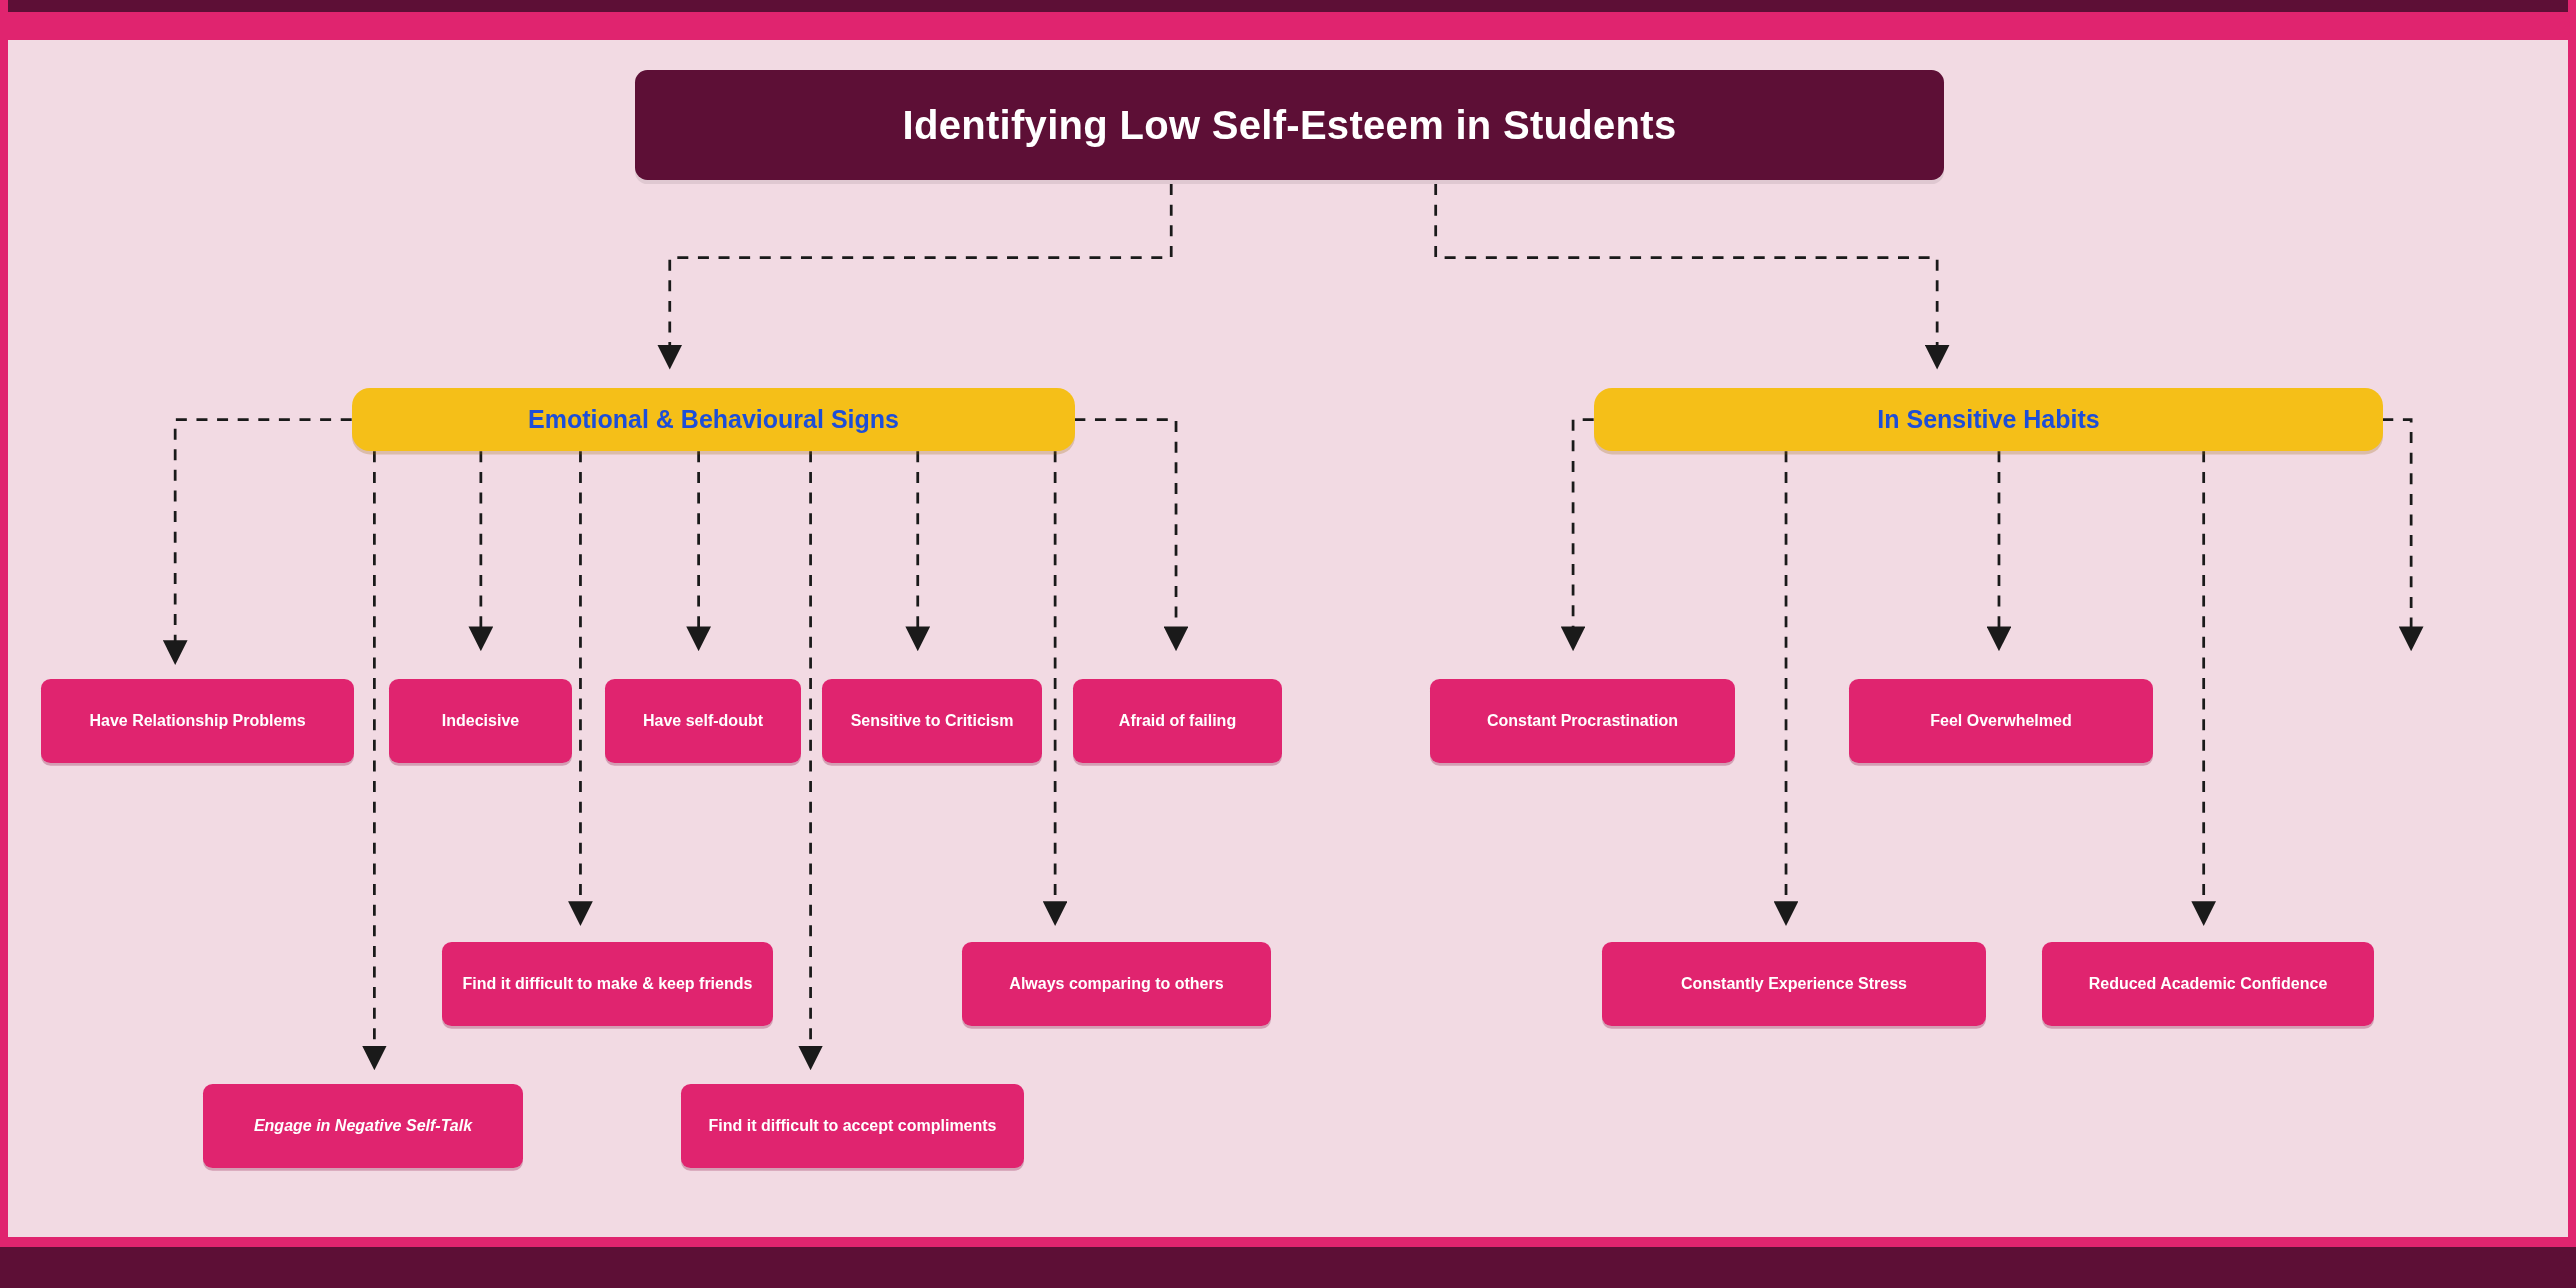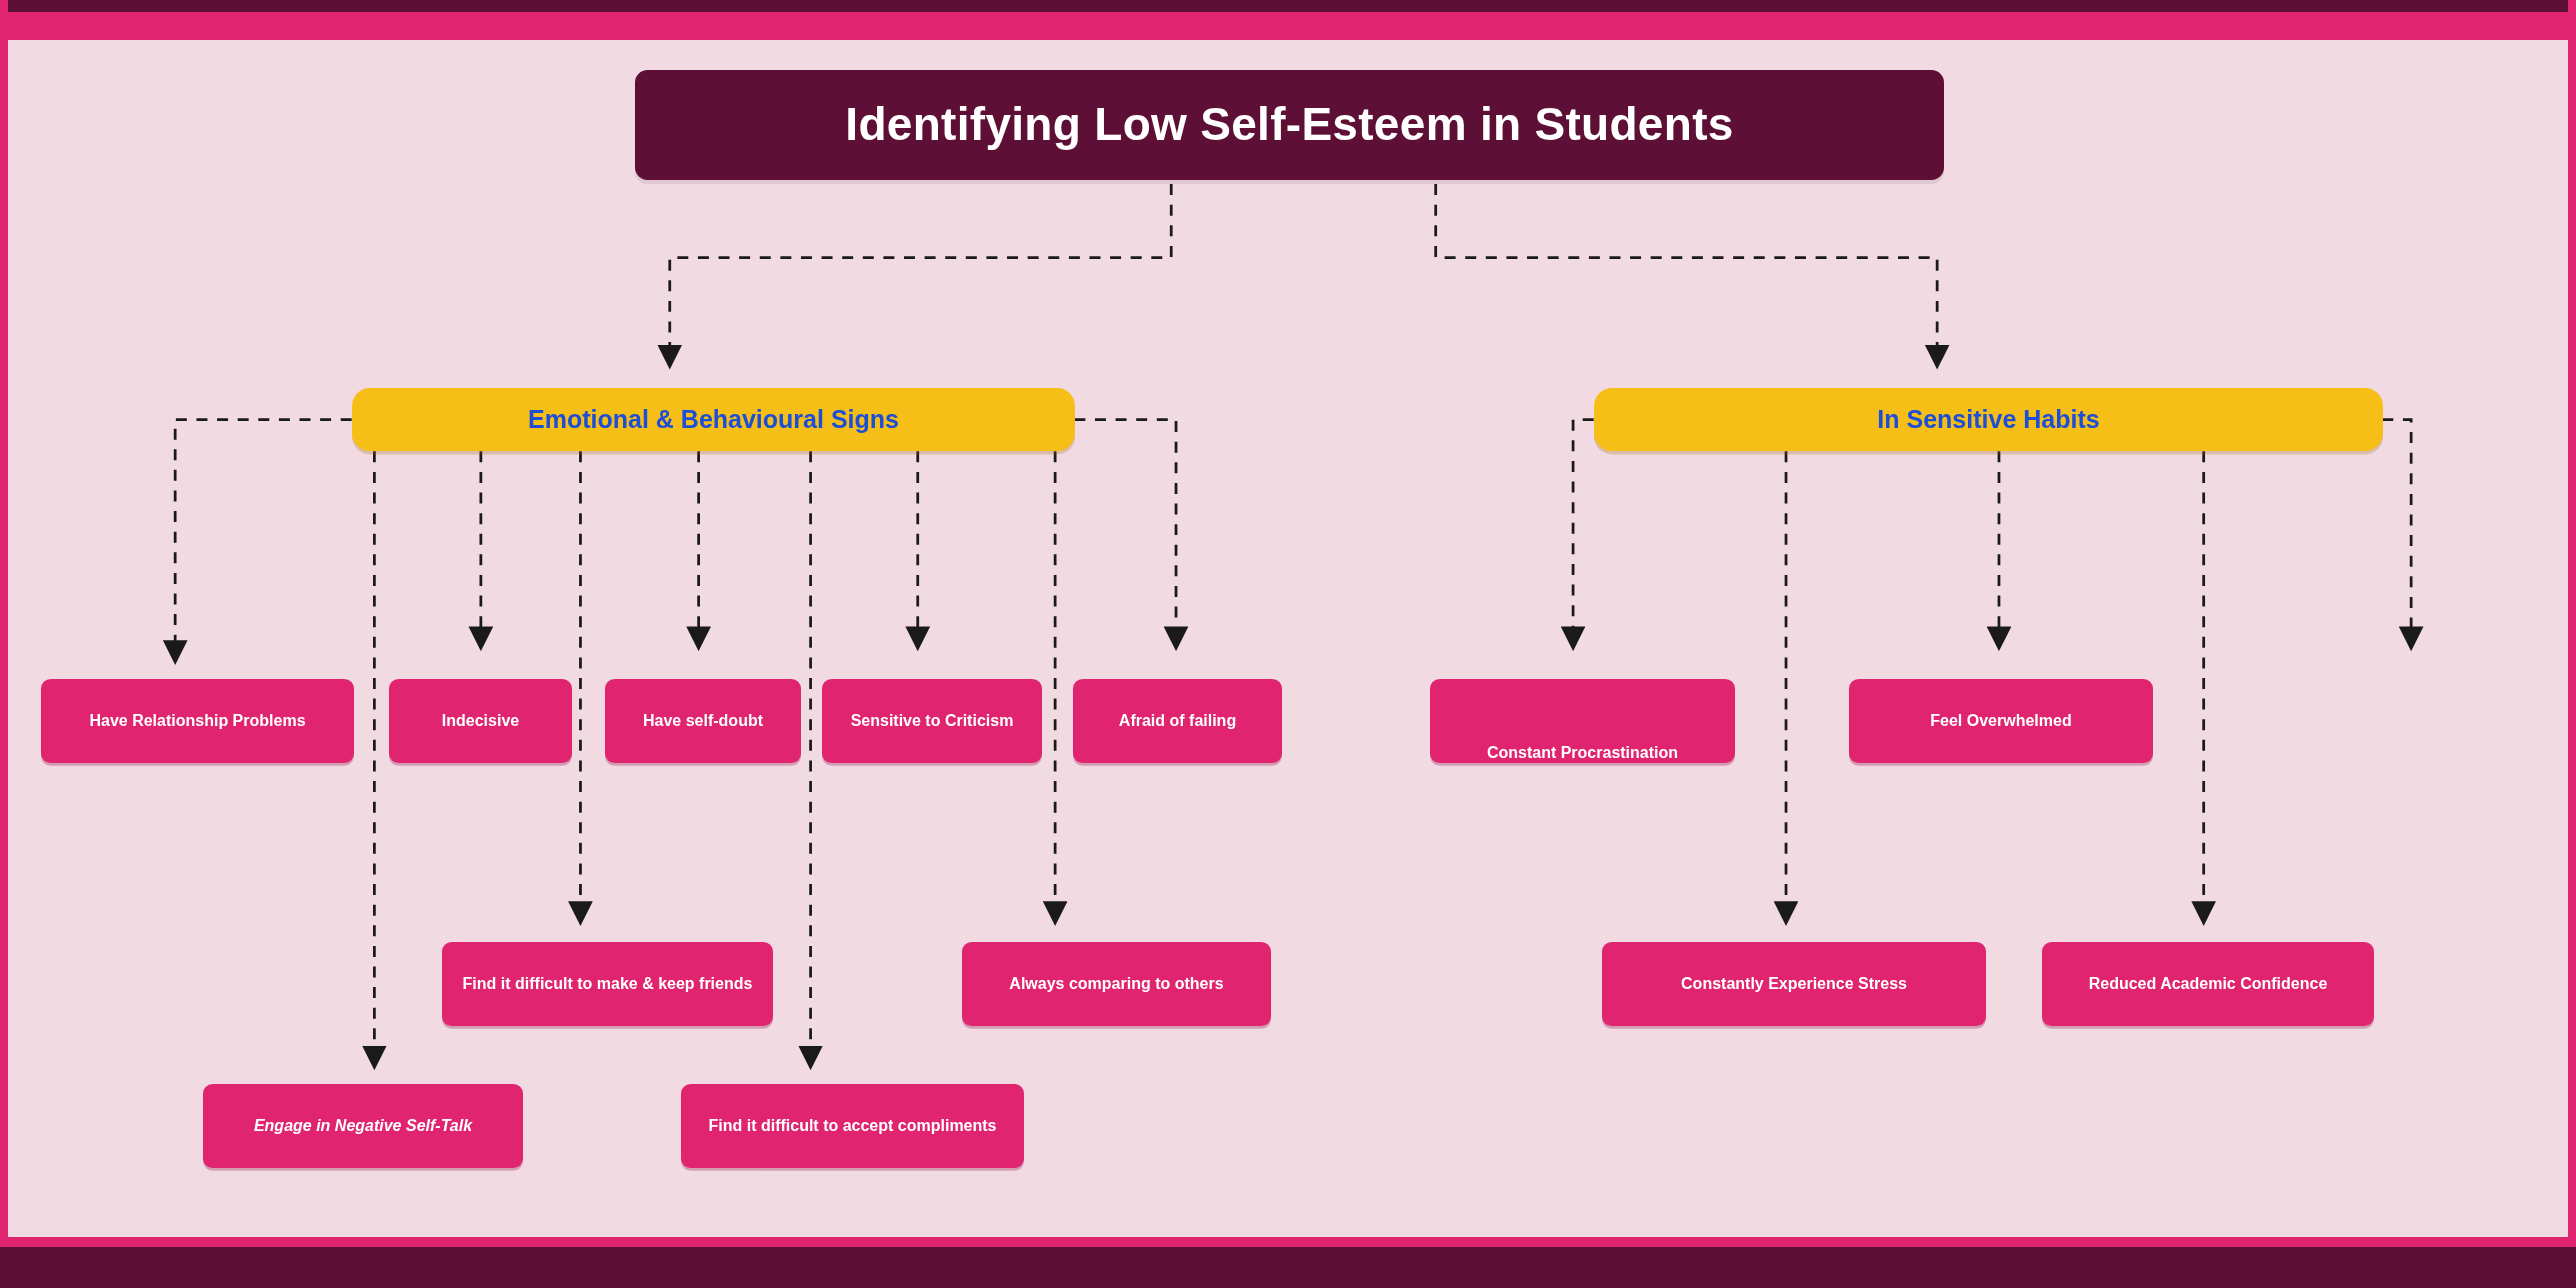--- a/index.html
+++ b/index.html
@@ -78,21 +78,21 @@
     align-items: center;
     justify-content: center;
     text-align: center;
     border-radius: 9.6px;
     line-height: 1.16;
   }
 
   .title-node {
     background: #5d0f36;
     color: #ffffff;
-    font-size: 46px;
+    font-size: 40px;
     font-weight: bold;
     letter-spacing: 0.3px;
     border-radius: 12.4px;
     box-shadow: 0 4.1px 0 rgba(0,0,0,0.08);
     padding: 0 25px;
   }
 
   .branch-node {
     background: #f5bf18;
     color: #1d4ed8;
@@ -186,21 +186,21 @@
   </div>
 
   <div class="node leaf-node" style="left:822px; top:679px; width:220px; height:84px;">
     <span>Sensitive to Criticism</span>
   </div>
 
   <div class="node leaf-node" style="left:1073px; top:679px; width:209px; height:84px;">
     <span>Afraid of failing</span>
   </div>
 
-  <div class="node leaf-node" style="left:1430px; top:679px; width:305px; height:84px;align-items:flex-end;">
+  <div class="node leaf-node" style="left:1430px; top:679px; width:305px; height:84px;">
     <span>Constant Procrastination</span>
   </div>
 
   <div class="node leaf-node" style="left:1849px; top:679px; width:304px; height:84px;">
     <span>Feel Overwhelmed</span>
   </div>
 
 
   <div class="node leaf-node" style="left:442px; top:942px; width:331px; height:84px;">
     <span>Find it difficult to make &amp; keep friends</span>

